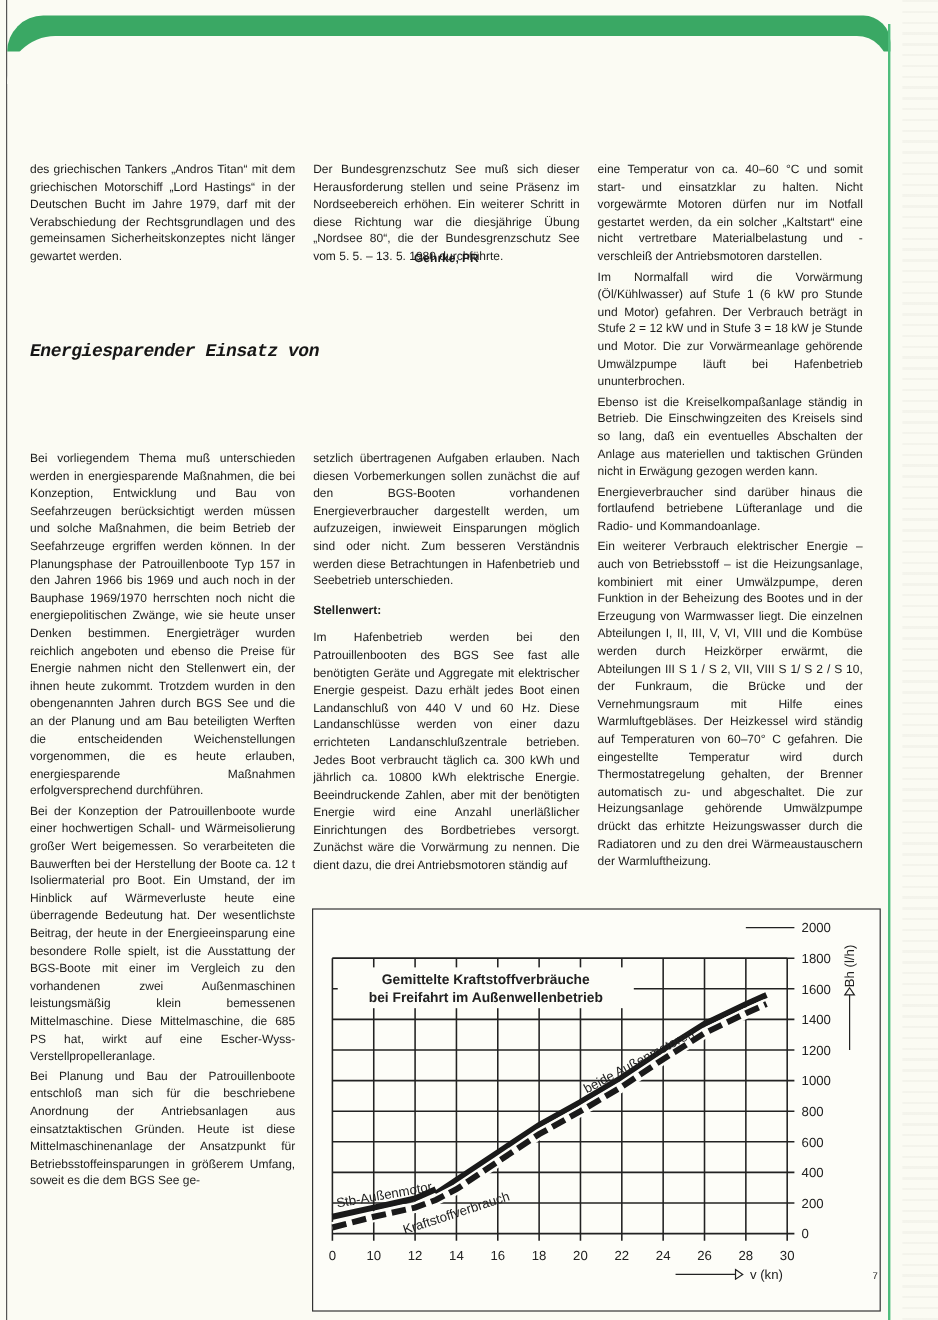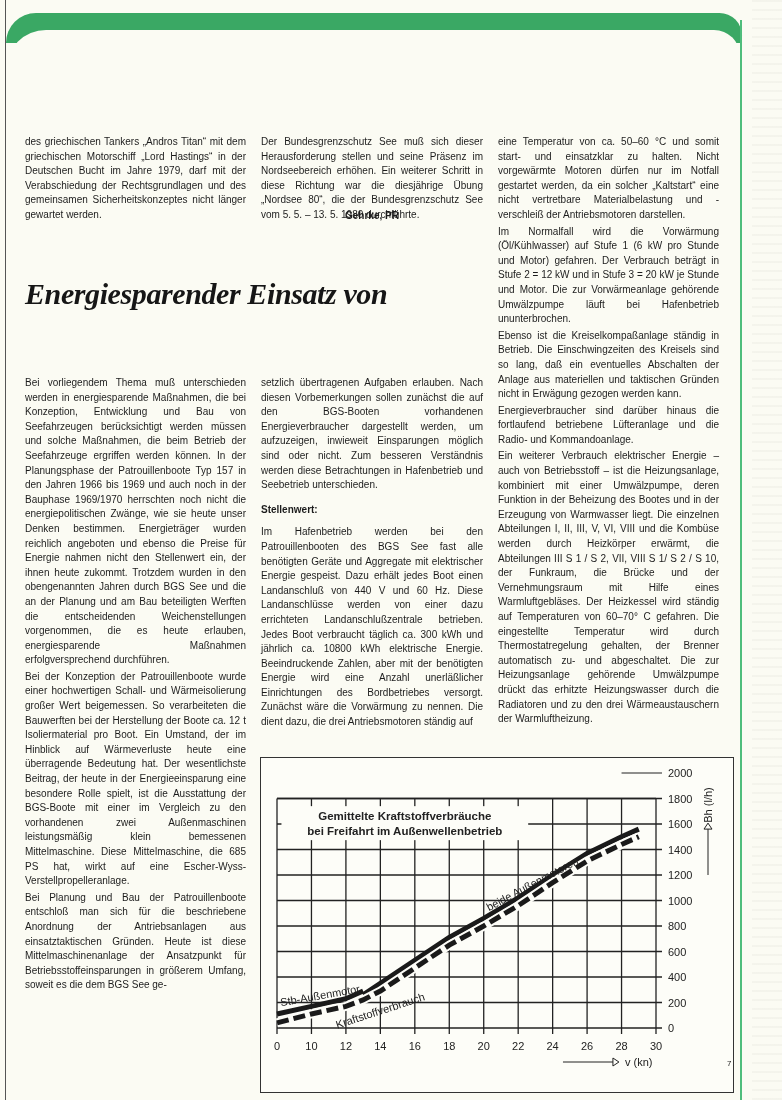--- a/index.html
+++ b/index.html
@@ -28,22 +28,22 @@
     hyphens: manual;
   }
   .col p { margin: 0 0 2px 0; }
   .c1 { left: 25px; width: 221px; }
   .c2 { left: 261px; width: 222px; }
   .c3 { left: 498px; width: 221px; }
   .top-row { top: 135px; }
   .signature { display: flex; justify-content: space-between; }
   .headline {
     position: absolute; left: 25px; top: 282px; width: 470px;
-    font-family: Liberation Serif, serif; font-weight: 900; font-style: italic;
-    font-size: 30px; line-height: 24px; color: #161616; letter-spacing: -0.4px;
+    font-family: Liberation Mono, monospace; font-weight: 900; font-style: italic;
+    font-size: 15px; line-height: 24px; color: #161616; letter-spacing: -0.4px;
   }
   .subhead { font-weight: bold; margin: 10px 0 8px 0; }
   .page-number { position: absolute; left: 727px; top: 1059px; font-size: 8px; }
   .chart-box {
     position: absolute; left: 260px; top: 757px; width: 472px; height: 334px;
     border: 1px solid #333; background: #fdfdf8;
   }
   .chart-box svg { position: absolute; left: 0; top: 0; }
 </style>
 </head>
@@ -75,22 +75,22 @@
   <p>Bei Planung und Bau der Patrouillenboote entschloß man sich für die beschriebene Anordnung der Antriebsanlagen aus einsatztaktischen Gründen. Heute ist diese Mittelmaschinenanlage der Ansatzpunkt für Betriebsstoffeinsparungen in größerem Umfang, soweit es die dem BGS See ge-</p>
 </div>
 
 <div class="col c2" style="top:376px;">
   <p>setzlich übertragenen Aufgaben erlauben. Nach diesen Vorbemerkungen sollen zunächst die auf den BGS-Booten vorhandenen Energieverbraucher dargestellt werden, um aufzuzeigen, inwieweit Einsparungen möglich sind oder nicht. Zum besseren Verständnis werden diese Betrachtungen in Hafenbetrieb und Seebetrieb unterschieden.</p>
   <div class="subhead">Stellenwert:</div>
   <p>Im Hafenbetrieb werden bei den Patrouillenbooten des BGS See fast alle benötigten Geräte und Aggregate mit elektrischer Energie gespeist. Dazu erhält jedes Boot einen Landanschluß von 440 V und 60 Hz. Diese Landanschlüsse werden von einer dazu errichteten Landanschlußzentrale betrieben. Jedes Boot verbraucht täglich ca. 300 kWh und jährlich ca. 10800 kWh elektrische Energie. Beeindruckende Zahlen, aber mit der benötigten Energie wird eine Anzahl unerläßlicher Einrichtungen des Bordbetriebes versorgt. Zunächst wäre die Vorwärmung zu nennen. Die dient dazu, die drei Antriebsmotoren ständig auf</p>
 </div>
 
 <div class="col c3" style="top:135px;">
-  <p>eine Temperatur von ca. 50–60 °C und somit start- und einsatzklar zu halten. Nicht vorgewärmte Motoren dürfen nur im Notfall gestartet werden, da ein solcher „Kaltstart“ eine nicht vertretbare Materialbelastung und -verschleiß der Antriebsmotoren darstellen.</p>
-  <p>Im Normalfall wird die Vorwärmung (Öl/Kühlwasser) auf Stufe 1 (6 kW pro Stunde und Motor) gefahren. Der Verbrauch beträgt in Stufe 2 = 12 kW und in Stufe 3 = 20 kW je Stunde und Motor. Die zur Vorwärmeanlage gehörende Umwälzpumpe läuft bei Hafenbetrieb ununterbrochen.</p>
+  <p>eine Temperatur von ca. 40–60 °C und somit start- und einsatzklar zu halten. Nicht vorgewärmte Motoren dürfen nur im Notfall gestartet werden, da ein solcher „Kaltstart“ eine nicht vertretbare Materialbelastung und -verschleiß der Antriebsmotoren darstellen.</p>
+  <p>Im Normalfall wird die Vorwärmung (Öl/Kühlwasser) auf Stufe 1 (6 kW pro Stunde und Motor) gefahren. Der Verbrauch beträgt in Stufe 2 = 12 kW und in Stufe 3 = 18 kW je Stunde und Motor. Die zur Vorwärmeanlage gehörende Umwälzpumpe läuft bei Hafenbetrieb ununterbrochen.</p>
   <p>Ebenso ist die Kreiselkompaßanlage ständig in Betrieb. Die Einschwingzeiten des Kreisels sind so lang, daß ein eventuelles Abschalten der Anlage aus materiellen und taktischen Gründen nicht in Erwägung gezogen werden kann.</p>
   <p>Energieverbraucher sind darüber hinaus die fortlaufend betriebene Lüfteranlage und die Radio- und Kommandoanlage.</p>
   <p>Ein weiterer Verbrauch elektrischer Energie – auch von Betriebsstoff – ist die Heizungsanlage, kombiniert mit einer Umwälzpumpe, deren Funktion in der Beheizung des Bootes und in der Erzeugung von Warmwasser liegt. Die einzelnen Abteilungen I, II, III, V, VI, VIII und die Kombüse werden durch Heizkörper erwärmt, die Abteilungen III S 1 / S 2, VII, VIII S 1/ S 2 / S 10, der Funkraum, die Brücke und der Vernehmungsraum mit Hilfe eines Warmluftgebläses. Der Heizkessel wird ständig auf Temperaturen von 60–70° C gefahren. Die eingestellte Temperatur wird durch Thermostatregelung gehalten, der Brenner automatisch zu- und abgeschaltet. Die zur Heizungsanlage gehörende Umwälzpumpe drückt das erhitzte Heizungswasser durch die Radiatoren und zu den drei Wärmeaustauschern der Warmluftheizung.</p>
 </div>
 
 <div class="chart-box">
   <svg id="chart-svg" width="472" height="334">
       <line x1="16" y1="40.5" x2="16" y2="276" stroke="#222" stroke-width="1.3"></line>
       <line x1="50.45454545454545" y1="40.5" x2="50.45454545454545" y2="276" stroke="#222" stroke-width="1.3"></line>
       <line x1="84.9090909090909" y1="40.5" x2="84.9090909090909" y2="276" stroke="#222" stroke-width="1.3"></line>

